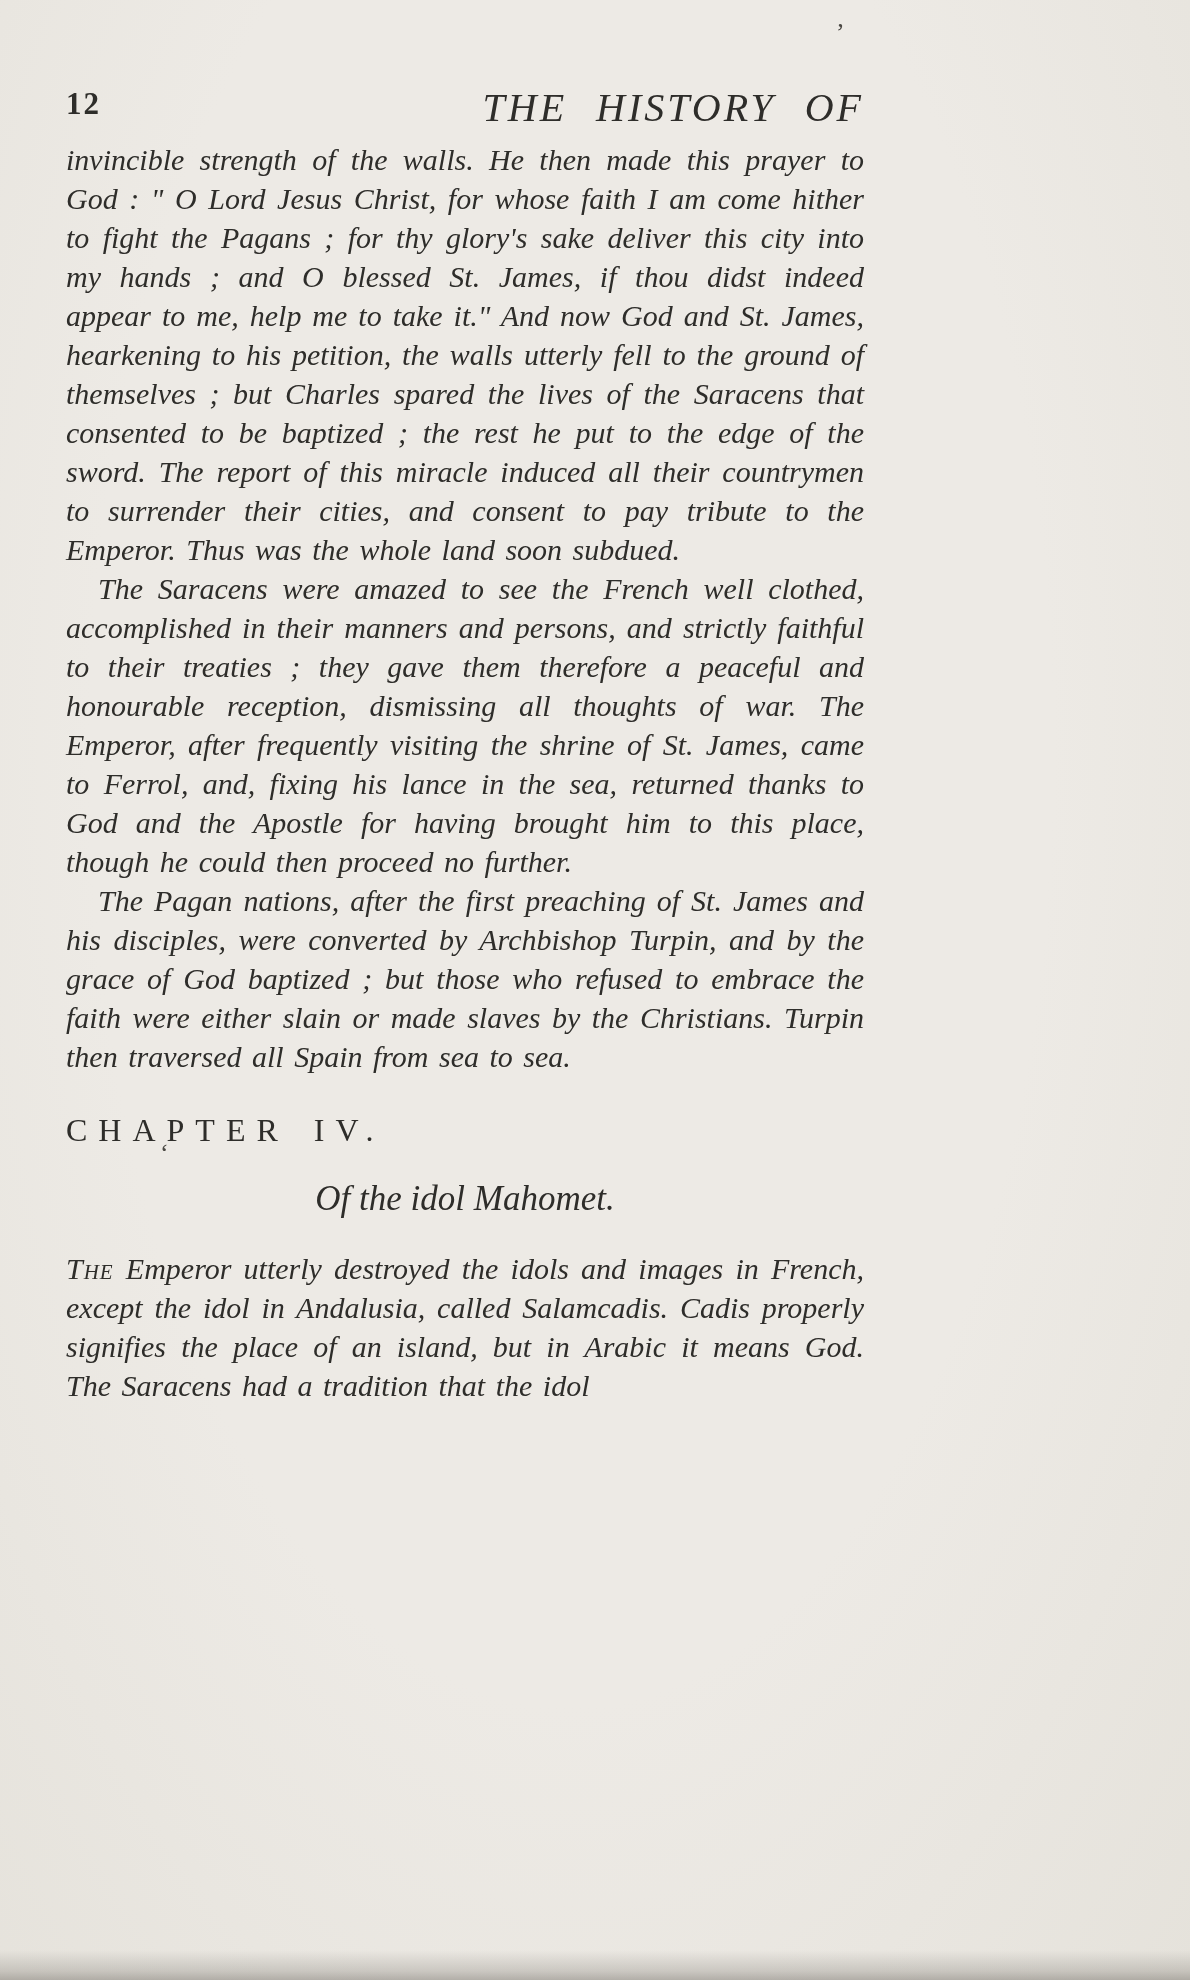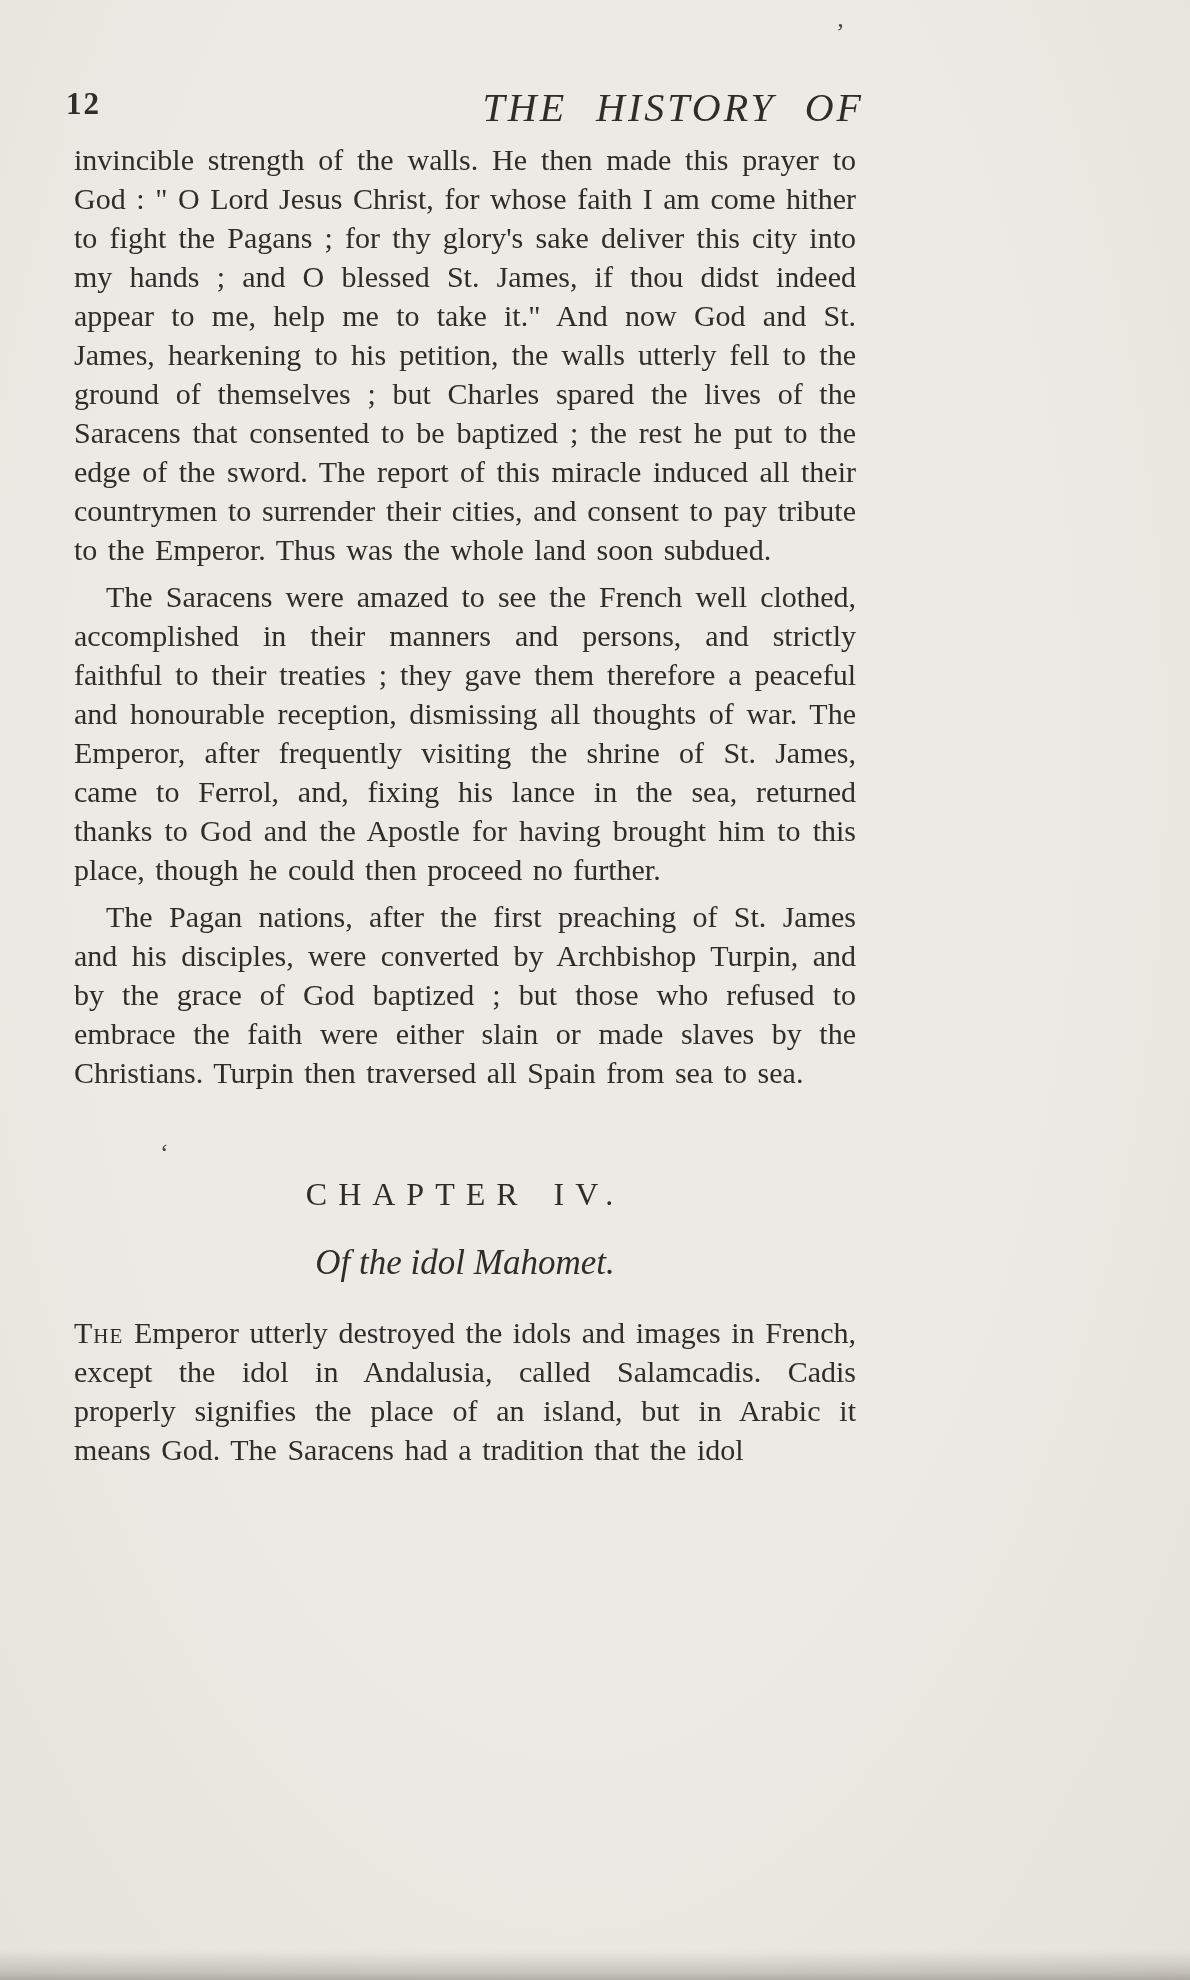--- a/index.html
+++ b/index.html
@@ -61,29 +61,30 @@
     letter-spacing: 3px;
     word-spacing: 16px;
   }
   .body-text {
     margin-top: 14px;
   }
   .body-text p, .chapter-body p {
     font-size: 30px;
     line-height: 39px;
     text-align: justify;
-    margin: 8px;
+    margin: 0;
     word-spacing: 3px;
+    font-style: italic;
   }
   .indent {
     text-indent: 32px;
   }
   .chapter-heading {
-    margin-top: 84px;
-    text-align: center;
+    margin-top: 36px;
+    text-align: left;
     font-size: 32px;
     letter-spacing: 11px;
     word-spacing: 6px;
   }
   .chapter-subtitle {
     margin-top: 30px;
     text-align: center;
     font-style: italic;
     font-size: 35px;
   }

